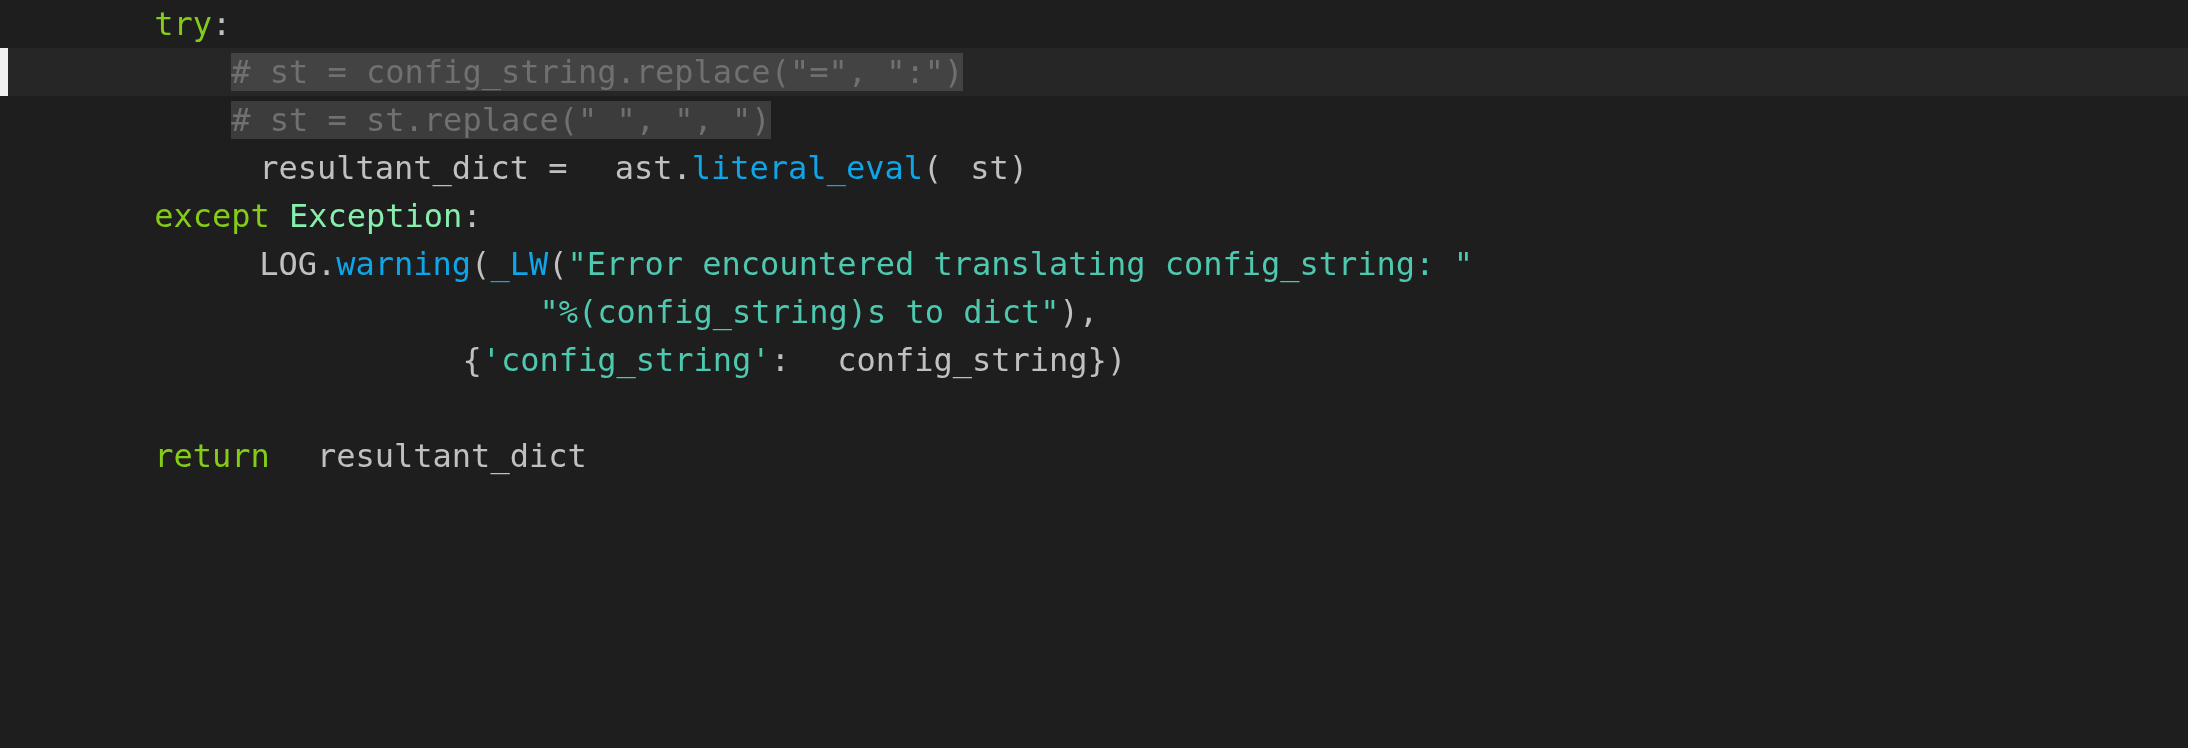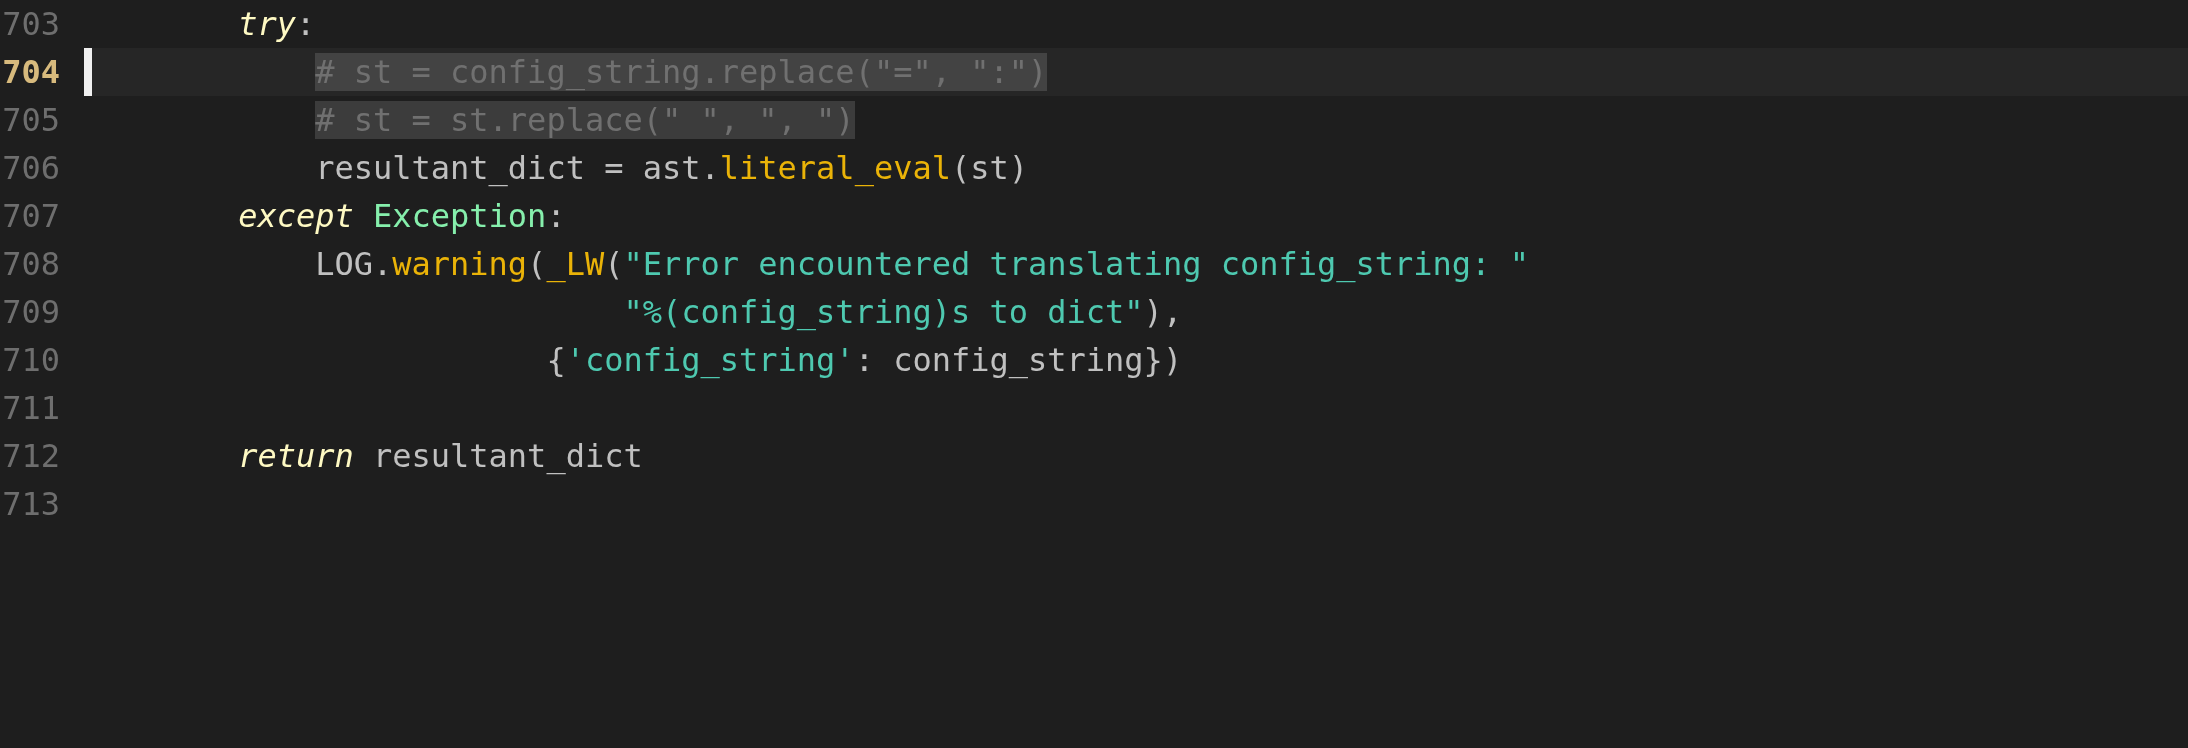--- a/index.html
+++ b/index.html
@@ -54,40 +54,27 @@
     left: 0;
     top: 0;
     width: 8px;
     height: 48px;
     background: #f0f0f0;
   }
   .sel {
     background: rgba(200,200,200,0.18);
   }
   
-  .kw      { color: #fef9c3; font-style: italic; }   
+  .kw      { color: #84cc16; }   
   .cls     { color: #86efac; }   
   .cmt     { color: #707070; }
   .str     { color: #4ec9b0; }   
-  .fn      { color: #eab308; }
+  .fn      { color: #0ea5e9; }
   .pun     { color: #c0c0c0; }
-  .id      { color: #c0c0c0; }
+  .id      { color: #c0c0c0; margin-left: 28px; }
   .txt     { color: #c0c0c0; }
 </style>
 </head>
 <body>
 
 <div class="editor">
-  <div class="gutter" id="gutter">
-      <span class="ln">703</span>
-      <span class="ln current">704</span>
-      <span class="ln">705</span>
-      <span class="ln">706</span>
-      <span class="ln">707</span>
-      <span class="ln">708</span>
-      <span class="ln">709</span>
-      <span class="ln">710</span>
-      <span class="ln">711</span>
-      <span class="ln">712</span>
-      <span class="ln">713</span>
-    </div>
   <div class="code" id="code"><div class="row"><span class="txt">        </span><span class="kw">try</span><span class="pun">:</span></div><div class="row current-row has-cursor"><span class="txt">            </span><span class="cmt sel"># st = config_string.replace("=", ":")</span></div><div class="row"><span class="txt">            </span><span class="cmt sel"># st = st.replace(" ", ", ")</span></div><div class="row"><span class="txt">            </span><span class="id">resultant_dict </span><span class="pun">= </span><span class="id">ast</span><span class="pun">.</span><span class="fn">literal_eval</span><span class="pun">(</span><span class="id">st</span><span class="pun">)</span></div><div class="row"><span class="txt">        </span><span class="kw">except</span><span class="txt"> </span><span class="cls">Exception</span><span class="pun">:</span></div><div class="row"><span class="txt">            </span><span class="id">LOG</span><span class="pun">.</span><span class="fn">warning</span><span class="pun">(</span><span class="fn">_LW</span><span class="pun">(</span><span class="str">"Error encountered translating config_string: "</span></div><div class="row"><span class="txt">                            </span><span class="str">"%(config_string)s to dict"</span><span class="pun">),</span></div><div class="row"><span class="txt">                        </span><span class="pun">{</span><span class="str">'config_string'</span><span class="pun">: </span><span class="id">config_string</span><span class="pun">})</span></div><div class="row"><span class="txt"></span></div><div class="row"><span class="txt">        </span><span class="kw">return</span><span class="txt"> </span><span class="id">resultant_dict</span></div><div class="row"><span class="txt"></span></div></div>
 </div>
 
 </body></html>

